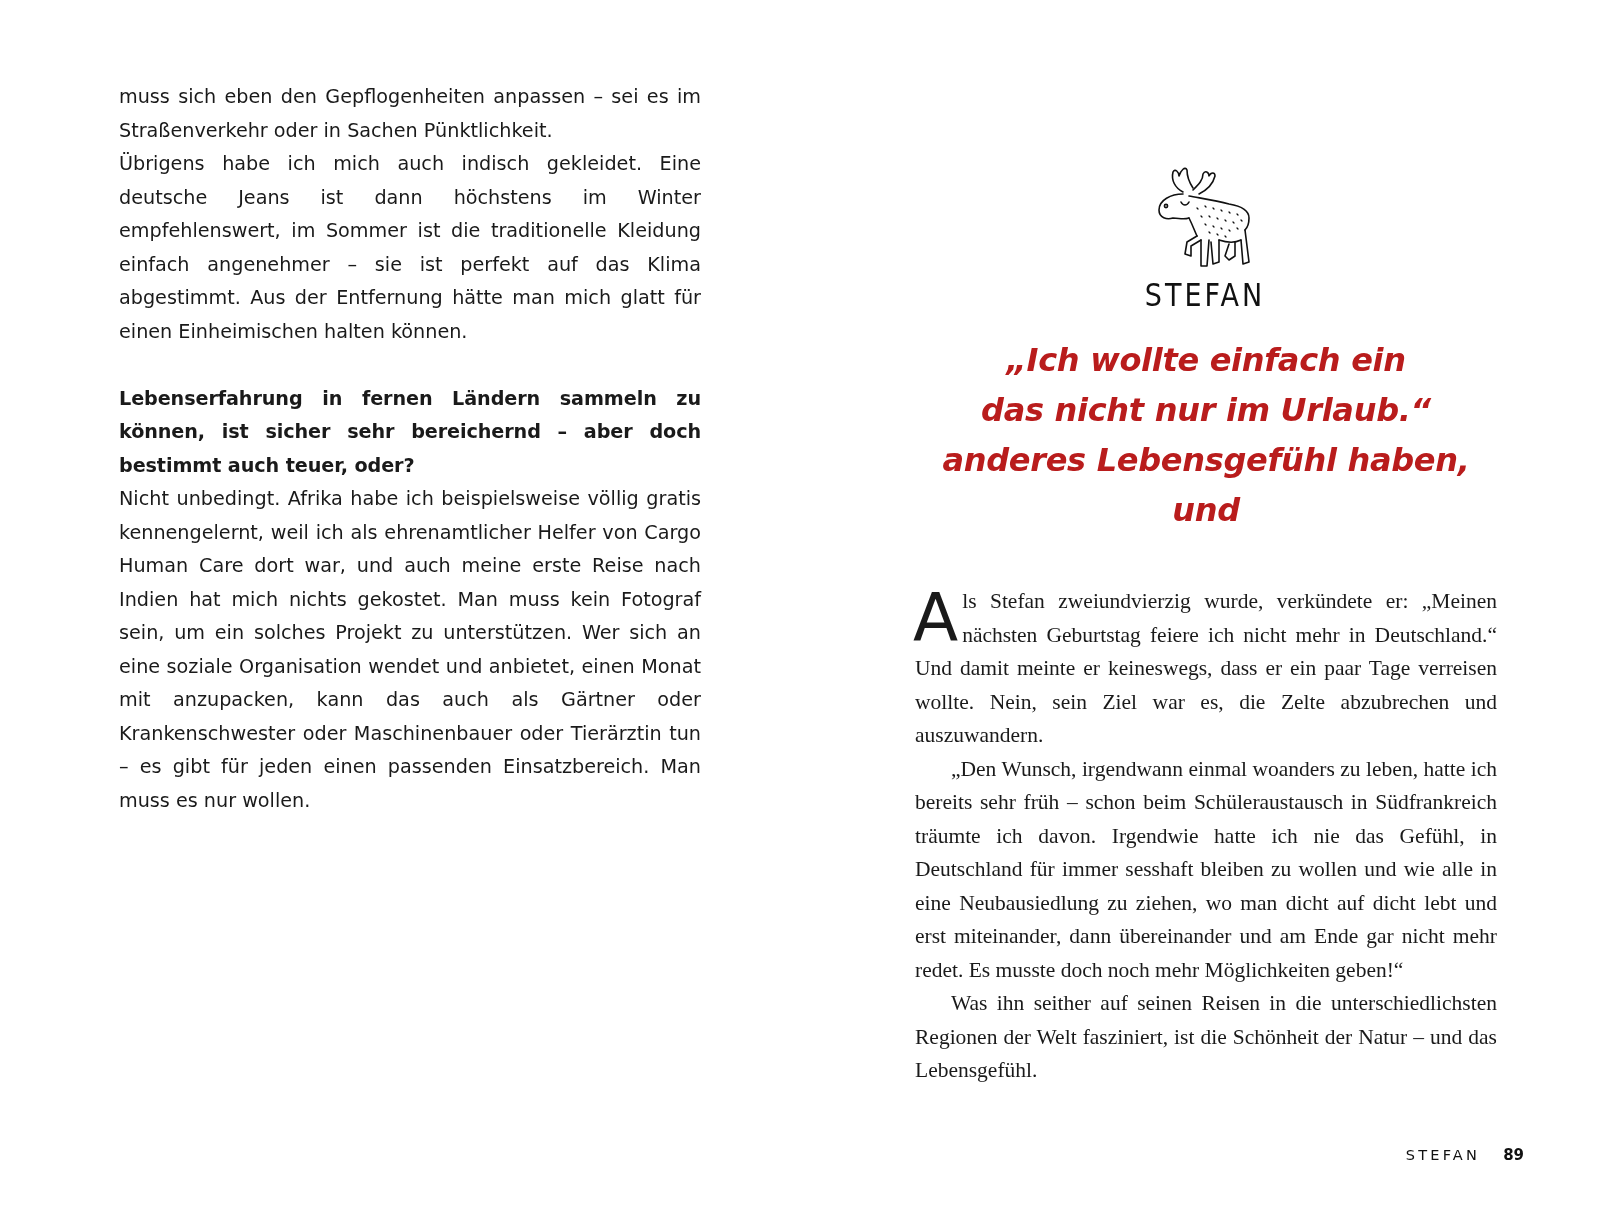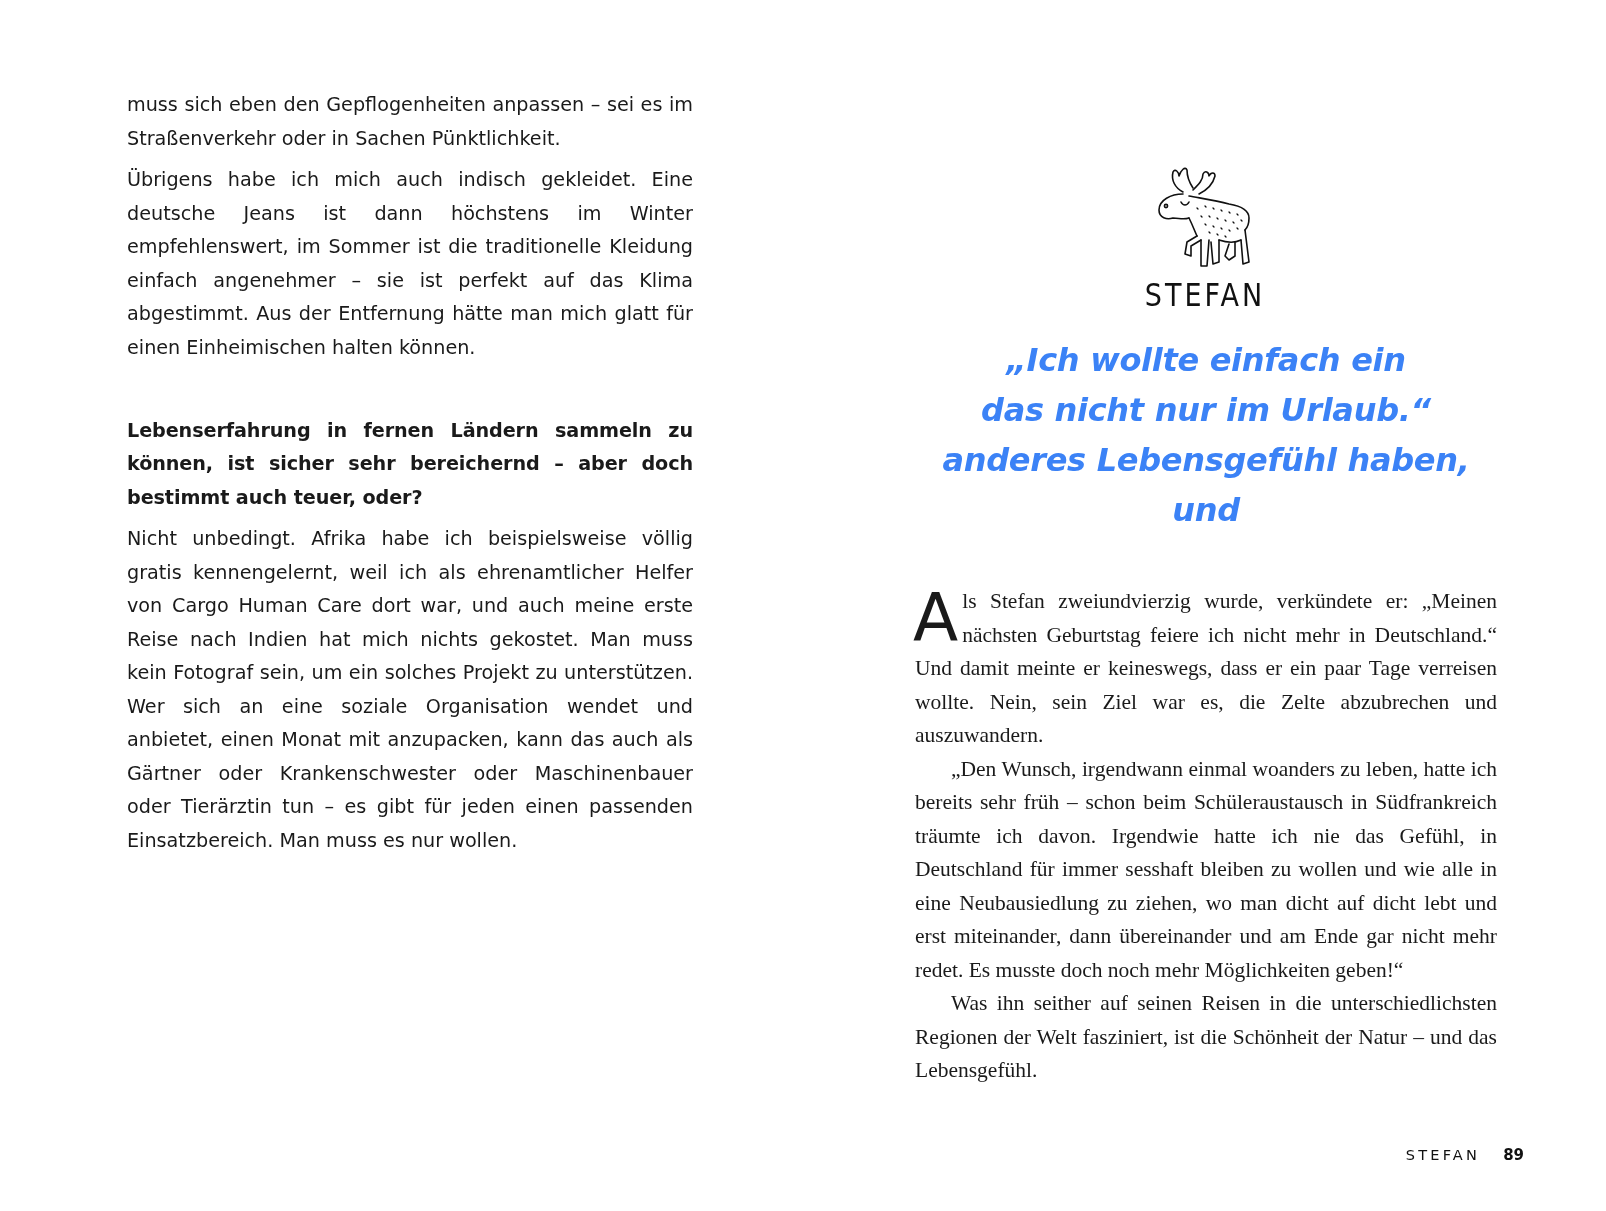--- a/index.html
+++ b/index.html
@@ -6,36 +6,36 @@
     body { width: 1606px; height: 1211px; position: relative; overflow: hidden; color: #111; }
     .page { position: absolute; top: 0; height: 1211px; }
     .page-left { left: 0; width: 803px; }
     .page-right { left: 803px; width: 803px; }
 
     .left-col {
       position: absolute; left: 119px; top: 80px; width: 582px;
       font-family: "DejaVu Sans", sans-serif; font-size: 19.2px; line-height: 33.5px;
       color: #1a1a1a; text-align: justify;
     }
-    .left-col p { margin: 8px; }
+    .left-col p { margin: 0; }
     .left-col .gap { height: 33.5px; }
     .left-col .question { font-weight: bold; letter-spacing: -0.1px; }
 
     .portrait { position: absolute; left: 1140px; top: 158px; width: 130px; text-align: center; }
     .moose-icon { display: block; width: 112px; height: 118px; margin: 0 auto; }
     .portrait-name {
       display: block; margin-top: 4px; font-family: "DejaVu Sans", sans-serif;
       font-size: 27px; font-weight: normal; letter-spacing: 3px; color: #111;
       transform: scaleY(1.15);
     }
 
     .pull-quote {
       position: absolute; left: 915px; top: 335px; width: 582px; text-align: center;
       font-family: "DejaVu Sans", sans-serif; font-style: italic; font-weight: bold;
-      font-size: 32px; line-height: 50px; color: #3b82f6; letter-spacing: -0.3px;
+      font-size: 32px; line-height: 50px; color: #b91c1c; letter-spacing: -0.3px;
     }
 
     .right-col {
       position: absolute; left: 915px; top: 585px; width: 582px;
       font-family: "Liberation Serif", serif; font-size: 21.5px; line-height: 33.5px;
       color: #1a1a1a; text-align: justify; hyphens: manual;
     }
     .right-col p { margin: 0; }
     .right-col p.indent { text-indent: 36px; }
     .dropcap {

